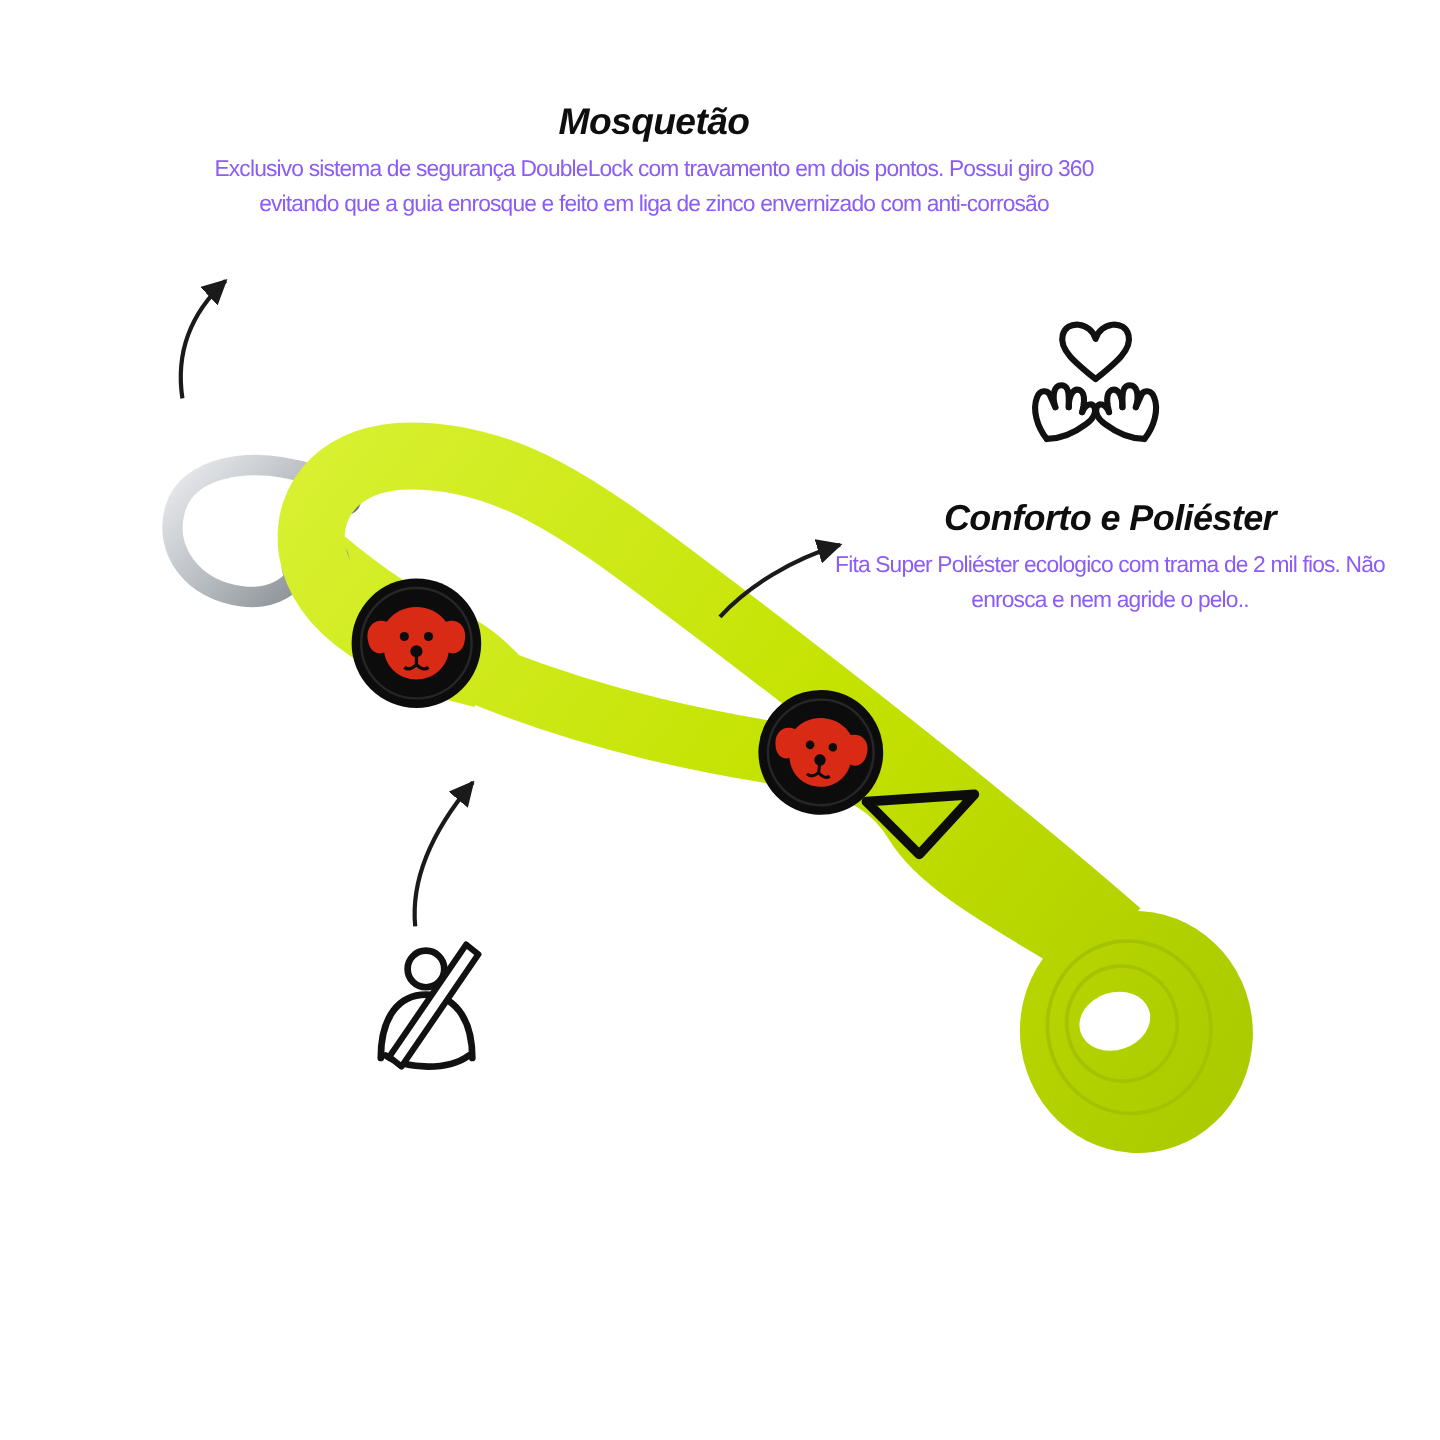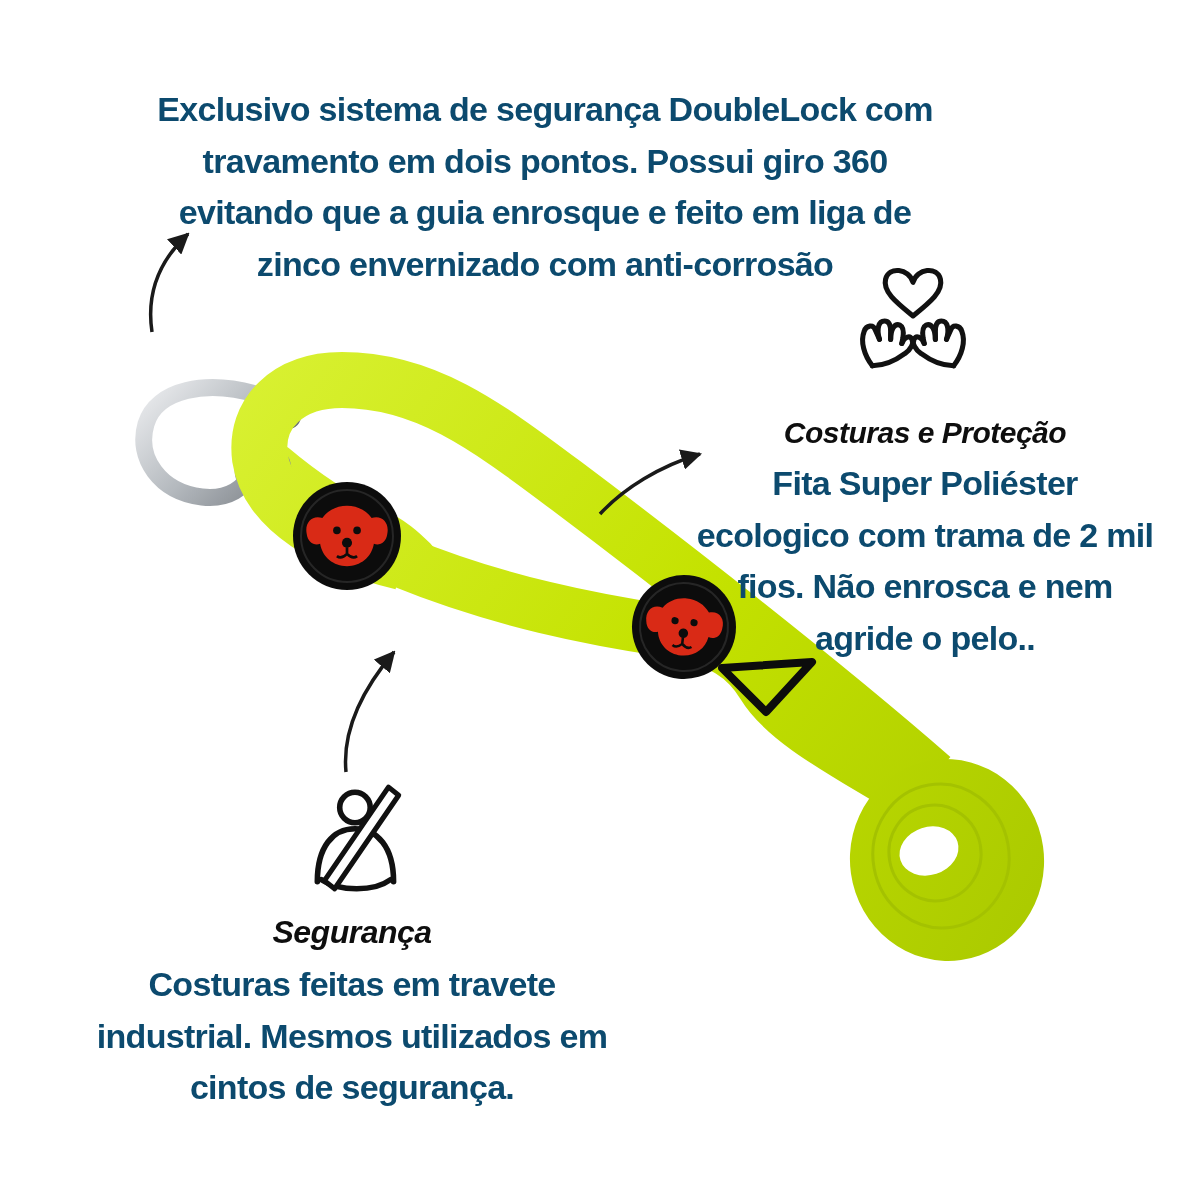--- a/index.html
+++ b/index.html
@@ -7,22 +7,22 @@
     position:relative; width:1200px; height:1200px; background:#ffffff;
     font-family:"Liberation Sans", sans-serif; overflow:hidden; color:#141414;
   }
   .art { position:absolute; left:0; top:0; }
   .block { position:absolute; text-align:center; }
   .feature-title {
     font-weight:bold; font-style:italic; font-size:31px;
     letter-spacing:-0.5px; margin:0 0 8px 0; color:#0e0e0e;
   }
   .feature-body {
-    font-weight:bold; font-size:34px; line-height:1.52;
-    letter-spacing:-0.7px; margin:0; color:#0c4a6e;
+    font-weight:normal; font-size:19px; line-height:1.52;
+    letter-spacing:-0.7px; margin:0; color:#8b5cf6;
   }
   .icon-box { position:absolute; }
 </style>
 </head>
 <body>
 
 <div class="canvas">
 
   <svg class="art" width="1200" height="1200" viewBox="0 0 1200 1200" aria-hidden="true">
     <defs>
@@ -89,50 +89,47 @@
     </g>
 
     <g fill="none" stroke-width="3.5" stroke="#1a1a1a">
       <path d="M152 332 C146 292 160 260 188 234" marker-end="url(#arrowhead)"></path>
       <path d="M600 514 C624 488 660 466 700 454" marker-end="url(#arrowhead)"></path>
       <path d="M346 772 C342 730 362 690 394 652" marker-end="url(#arrowhead)"></path>
     </g>
   </svg>
 
   <div class="block" style="top:84px; left:145px; width:800px;">
+    <h2 class="feature-title">Mosquetão</h2>
     <p class="feature-body">Exclusivo sistema de segurança DoubleLock com travamento em dois pontos. Possui giro 360 evitando que a guia enrosque e feito em liga de zinco envernizado com anti-corrosão</p>
   </div>
 
   <div class="icon-box" style="top:258px; left:852px; width:122px; height:122px;">
     <svg width="122" height="122" viewBox="0 0 120 120">
       <g fill="none" stroke-width="5" stroke-linecap="round" stroke-linejoin="round" stroke="#111111">
         <path d="M60 24 C56 10 36 8 33 21 C30 33 44 44 60 57 C76 44 90 33 87 21 C84 8 64 10 60 24 Z"></path>
         <g id="handL">
           <path d="M20 106 C12 96 8 82 12 72 C14 66 21 65 23 71 L27 80"></path>
           <path d="M27 80 C24 70 26 62 32 62 C36 62 38 66 38 72 L38 80"></path>
           <path d="M38 80 C38 70 42 64 47 66 C51 68 51 73 50 79 L49 84"></path>
           <path d="M49 84 C52 77 57 76 59 80 C61 84 58 90 52 94 C44 100 32 106 20 106"></path>
         </g>
         <use href="#handL" transform="translate(120 0) scale(-1 1)"></use>
       </g>
     </svg>
   </div>
   <div class="block" style="top:416px; left:695px; width:460px;">
-    <h2 class="feature-title" style="font-size:30px;">Costuras e Proteção</h2>
+    <h2 class="feature-title" style="font-size:30px;">Conforto e Poliéster</h2>
     <p class="feature-body">Fita Super Poliéster ecologico com trama de 2 mil fios. Não enrosca e nem agride o pelo..</p>
   </div>
 
   <div class="icon-box" style="top:780px; left:297px; width:122px; height:122px;">
     <svg width="122" height="122" viewBox="0 0 120 120">
       <g fill="none" stroke-width="5.5" stroke-linecap="round" stroke="#111111">
         <circle cx="57" cy="27" r="15"></circle>
         <path d="M20 100 C20 66 35 48 57 48 C79 48 95 66 95 100"></path>
         <path d="M24 98 C42 110 76 110 92 98"></path>
       </g>
       <polygon points="90,7 100,15 37,107 27,99" fill="#ffffff" stroke-width="5" stroke-linejoin="round" stroke="#111111"></polygon>
     </svg>
   </div>
-  <div class="block" style="top:914px; left:72px; width:560px;">
-    <h2 class="feature-title" style="font-size:32px;">Segurança</h2>
-    <p class="feature-body">Costuras feitas em travete industrial. Mesmos utilizados em cintos de segurança.</p>
-  </div>
 
 </div>
 
 </body></html>

